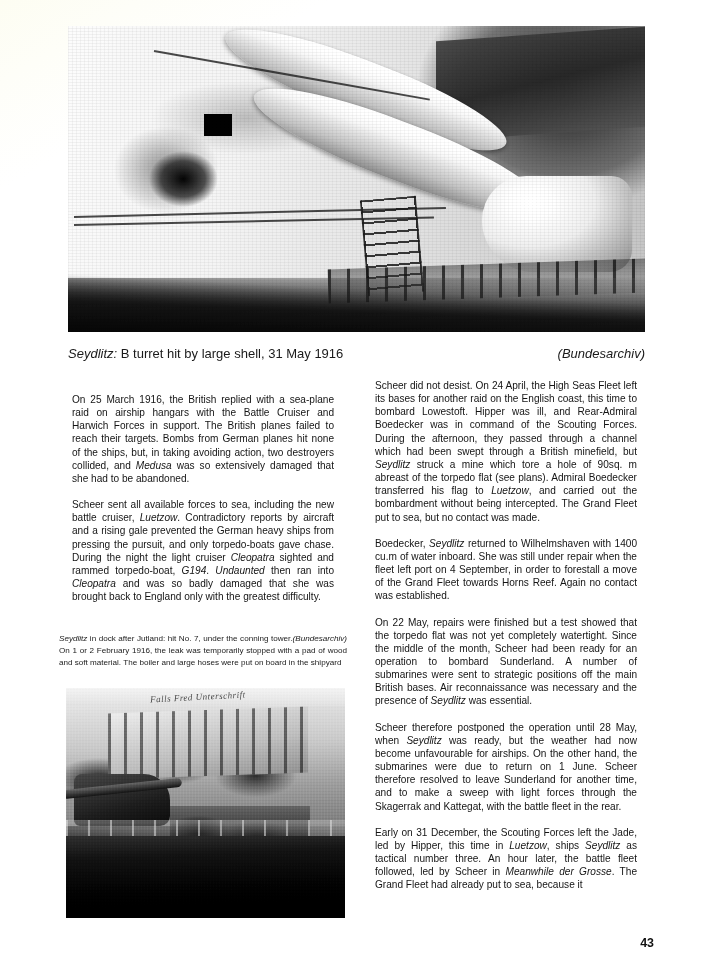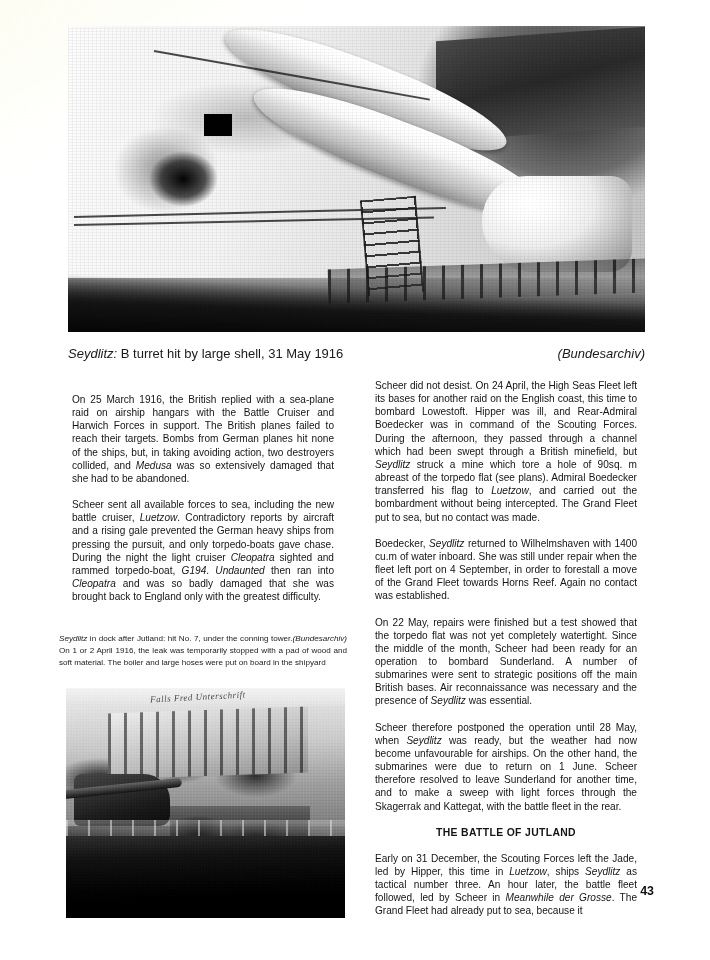--- a/index.html
+++ b/index.html
@@ -261,21 +261,21 @@
     text-align: center;
     font-size: 10.4px;
     font-weight: bold;
     letter-spacing: .35px;
   }
 
   
   #folio {
     position: absolute;
     right: 56px;
-    top: 884px;
+    top: 936px;
     font-size: 12.4px;
     font-weight: bold;
     color: #111111;
   }
 </style>
 </head>
 <body>
 
 <div class="page">
 
@@ -300,40 +300,39 @@
     </div>
     <div class="cap-credit">(Bundesarchiv)</div>
   </div>
 
   <div class="column" id="column-left">
     <p class="para"><span>On 25 March 1916, the British replied with a sea-plane raid on airship hangars with the Battle Cruiser and Harwich Forces in support. The British planes failed to reach their targets. Bombs from German planes hit none of the ships, but, in taking avoiding action, two destroyers collided, and </span><i>Medusa</i><span> was so extensively damaged that she had to be abandoned.</span></p>
     <p class="para"><span>Scheer sent all available forces to sea, including the new battle cruiser, </span><i>Luetzow</i><span>. Contradictory reports by aircraft and a rising gale prevented the German heavy ships from pressing the pursuit, and only torpedo-boats gave chase. During the night the light cruiser </span><i>Cleopatra</i><span> sighted and rammed torpedo-boat, </span><i>G194</i><span>. </span><i>Undaunted</i><span> then ran into </span><i>Cleopatra</i><span> and was so badly damaged that she was brought back to England only with the greatest difficulty.</span></p>
   </div>
 
   <div id="caption-lower">
-    <span class="cap-credit-inline">(Bundesarchiv)</span><span class="cap-italic">Seydlitz</span><span> in dock after Jutland: hit No. 7, under the conning tower. On 1 or 2 April 1916, the leak was temporarily stopped with a pad of wood and soft material. The boiler and large hoses were put on board in the shipyard</span>
+    <span class="cap-credit-inline">(Bundesarchiv)</span><span class="cap-italic">Seydlitz</span><span> in dock after Jutland: hit No. 7, under the conning tower. On 1 or 2 February 1916, the leak was temporarily stopped with a pad of wood and soft material. The boiler and large hoses were put on board in the shipyard</span>
   </div>
 
   <div class="photo" id="photo-lower">
     <div class="sky"></div>
     <div class="hull"></div>
     <div class="superstructure"></div>
     <div class="turret"></div>
     <div class="gun"></div>
     <div class="damage"></div>
     <div class="scaffold"></div>
     <div class="dockwater"></div>
     <div class="handwriting">Falls Fred Unterschrift</div>
     <div class="grain"></div>
   </div>
 
   <div class="column" id="column-right">
     <p class="para"><span>Scheer did not desist. On 24 April, the High Seas Fleet left its bases for another raid on the English coast, this time to bombard Lowestoft. Hipper was ill, and Rear-Admiral Boedecker was in command of the Scouting Forces. During the afternoon, they passed through a channel which had been swept through a British minefield, but </span><i>Seydlitz</i><span> struck a mine which tore a hole of 90sq. m abreast of the torpedo flat (see plans). Admiral Boedecker transferred his flag to </span><i>Luetzow</i><span>, and carried out the bombardment without being intercepted. The Grand Fleet put to sea, but no contact was made.</span></p>
     <p class="para"><span>Boedecker, </span><i>Seydlitz</i><span> returned to Wilhelmshaven with 1400 cu.m of water inboard. She was still under repair when the fleet left port on 4 September, in order to forestall a move of the Grand Fleet towards Horns Reef. Again no contact was established.</span></p>
     <p class="para"><span>On 22 May, repairs were finished but a test showed that the torpedo flat was not yet completely watertight. Since the middle of the month, Scheer had been ready for an operation to bombard Sunderland. A number of submarines were sent to strategic positions off the main British bases. Air reconnaissance was necessary and the presence of </span><i>Seydlitz</i><span> was essential.</span></p>
     <p class="para"><span>Scheer therefore postponed the operation until 28 May, when </span><i>Seydlitz</i><span> was ready, but the weather had now become unfavourable for airships. On the other hand, the submarines were due to return on 1 June. Scheer therefore resolved to leave Sunderland for another time, and to make a sweep with light forces through the Skagerrak and Kattegat, with the battle fleet in the rear.</span></p>
-    <h2 class="section-heading">THE BATTLE OF JUTLAND</h2>
     <p class="para last-line-left"><span>Early on 31 December, the Scouting Forces left the Jade, led by Hipper, this time in </span><i>Luetzow</i><span>, ships </span><i>Seydlitz</i><span> as tactical number three. An hour later, the battle fleet followed, led by Scheer in </span><i>Meanwhile der Grosse</i><span>. The Grand Fleet had already put to sea, because it</span></p>
   </div>
 
   <div id="folio">43</div>
 
 </div>
 
 </body></html>

